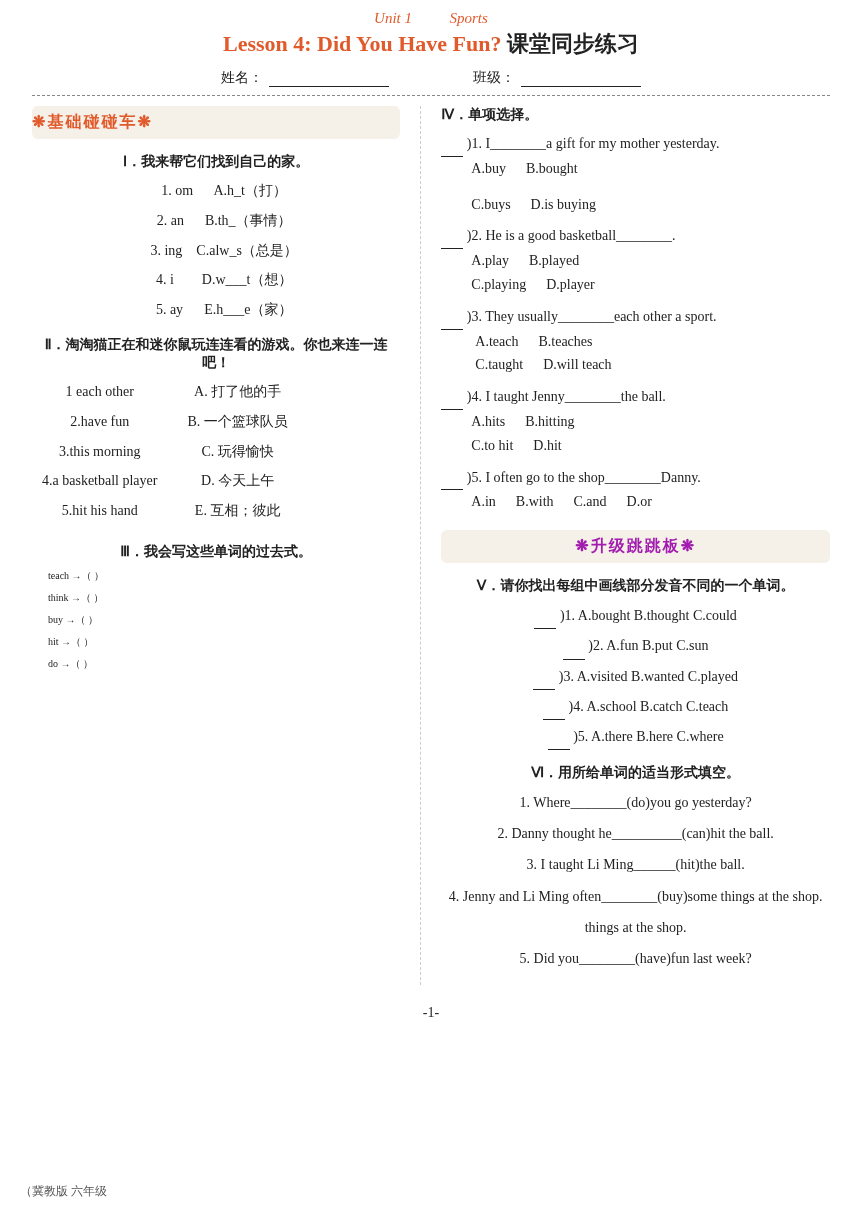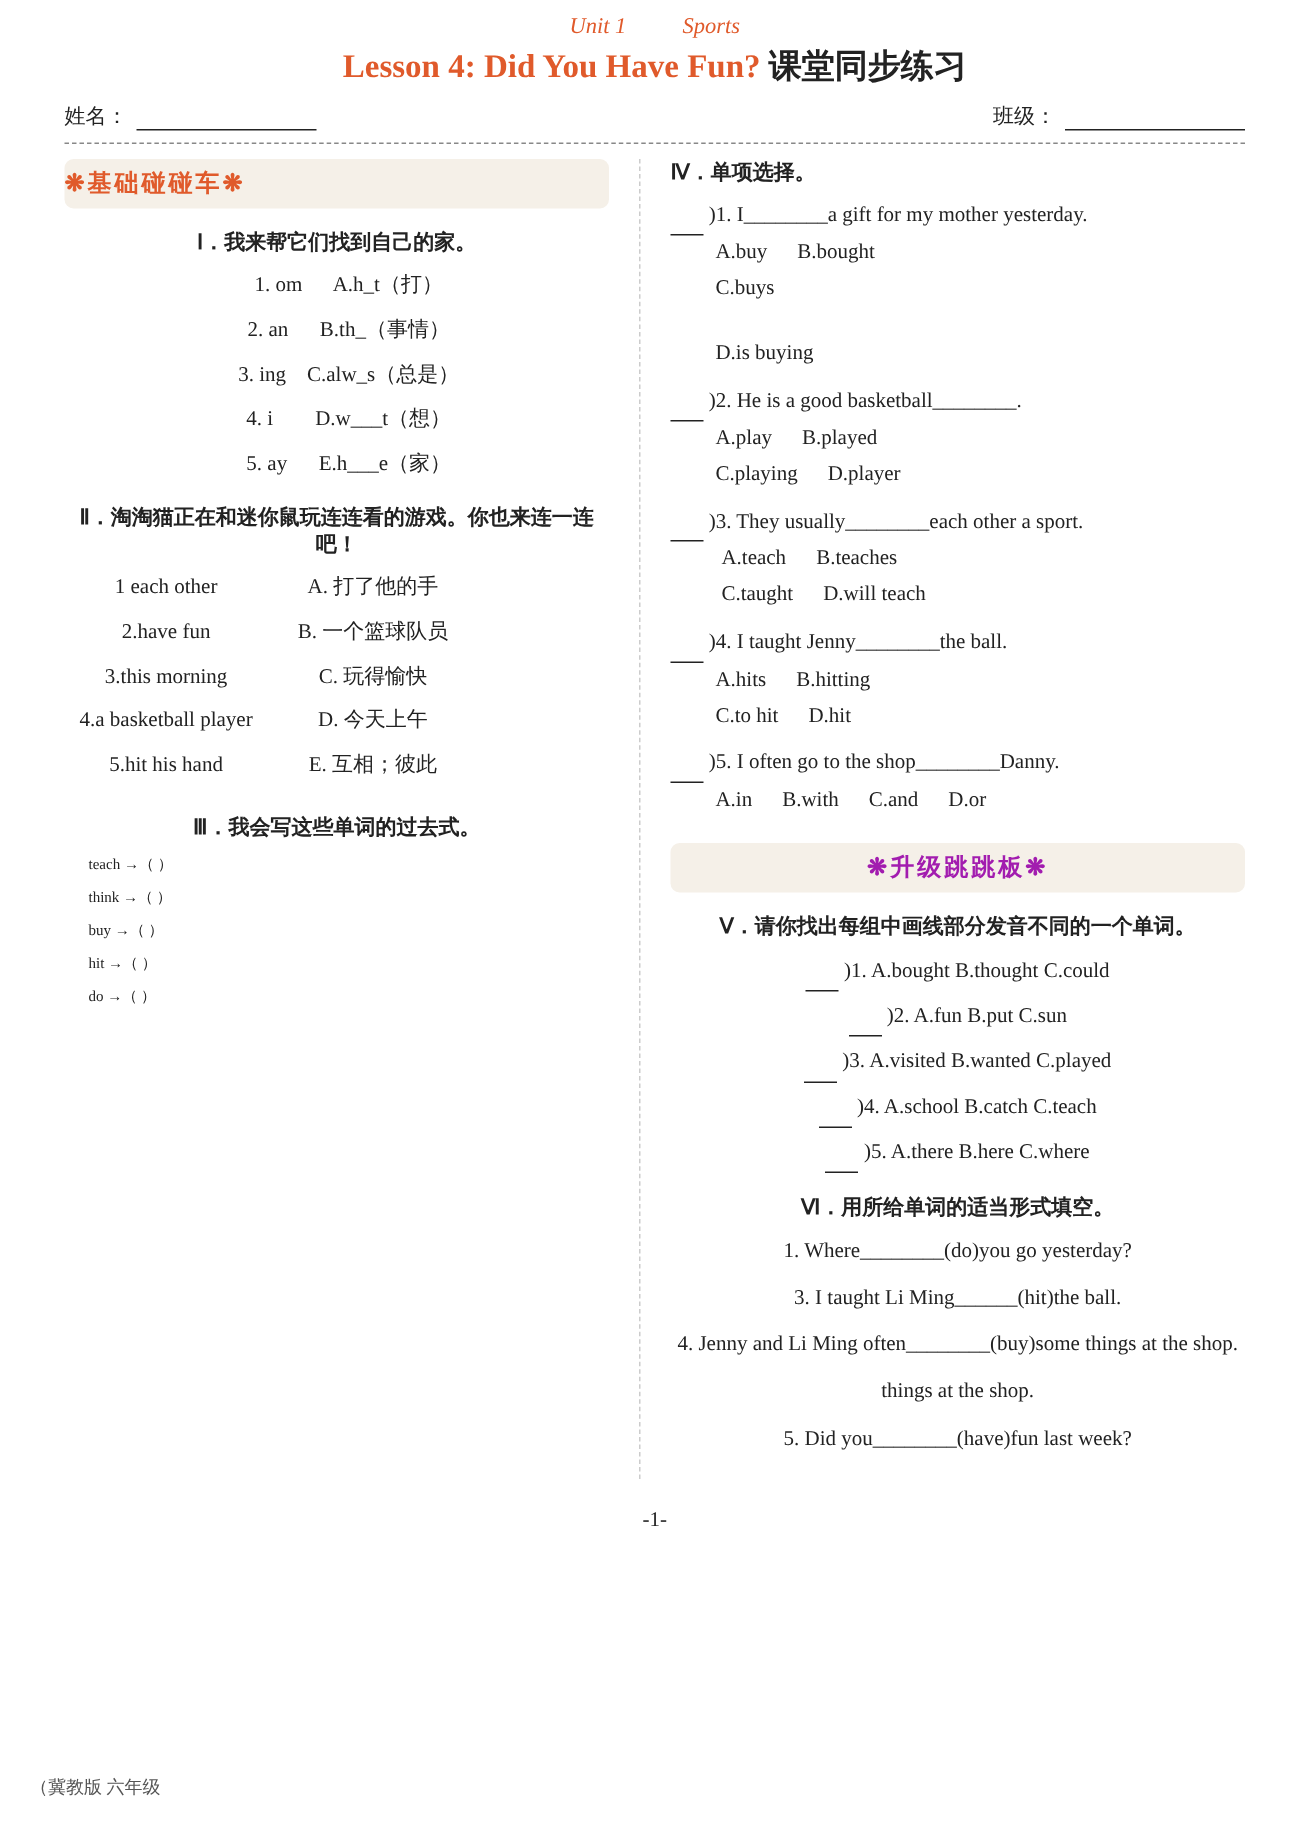--- a/index.html
+++ b/index.html
@@ -9,21 +9,21 @@
       font-size: 14px;
       color: #222;
       width: 860px;
       min-height: 1216px;
       padding: 0;
     }
     .page {
       width: 860px;
       min-height: 1216px;
       background: #fff;
-      padding: 10px 30px 30px 43px;
+      padding: 10px 30px 30px 32px;
       position: relative;
     }
     .header {
       text-align: center;
       margin-bottom: 8px;
     }
     .header-unit {
       color: #e05a2b;
       font-size: 15px;
       font-style: italic;
@@ -41,21 +41,21 @@
       font-weight: bold;
       color: #e05a2b;
       margin-top: 2px;
     }
     .header-title .cn {
       color: #222;
       font-weight: bold;
     }
     .name-row {
       display: flex;
-      justify-content: space-between;
+      justify-content: center;
       gap: 84px;
       margin: 10px 0 8px 0;
       font-size: 14px;
     }
     .name-row span {
       display: inline-flex;
       align-items: center;
       gap: 6px;
     }
     .underline-field {
@@ -261,21 +261,21 @@
 
       <div class="mc-section">
 
         <div class="mc-item">
           <span style="display:inline-block;width:22px;border-bottom:1px solid #222;text-align:center;">&nbsp;</span>
           <span>)1. I________a gift for my mother yesterday.</span>
           <div class="mc-options">
             <span>A.buy</span>
             <span>B.bought</span>
           </div>
-          <div class="mc-options" style="margin-top:0;flex-direction:column;">
+          <div class="mc-options" style="margin-top:12px;">
             <span>C.buys</span>
             <span>D.is buying</span>
           </div>
         </div>
 
         <div class="mc-item">
           <span style="display:inline-block;width:22px;border-bottom:1px solid #222;text-align:center;">&nbsp;</span>
           <span>)2. He is a good basketball________.</span>
           <div class="mc-options">
             <span>A.play</span>
@@ -356,20 +356,23 @@
           <span style="display:inline-block;width:22px;border-bottom:1px solid #222;text-align:center;">&nbsp;</span>
           <span>)5.</span>
           <span>A.there  B.here  C.where</span>
         </div>
       </div>
 
       <div class="exercise-block">
         <div class="section-title">Ⅵ．用所给单词的适当形式填空。</div>
         <div class="fill-item">1. Where________(do)you go yesterday?</div>
         <div class="fill-item">
+          <span>2. Danny thought he__________(can)hit the ball.</span>
+        </div>
+        <div class="fill-item">
           <span>3. I taught Li Ming______(hit)the ball.</span>
         </div>
         <div class="fill-item">
           <span>4. Jenny and Li Ming often________(buy)some things at the shop.</span>
         </div>
         <div class="fill-item">things at the shop.</div>
         <div class="fill-item">5. Did you________(have)fun last week?</div>
       </div>
 
     </div>

